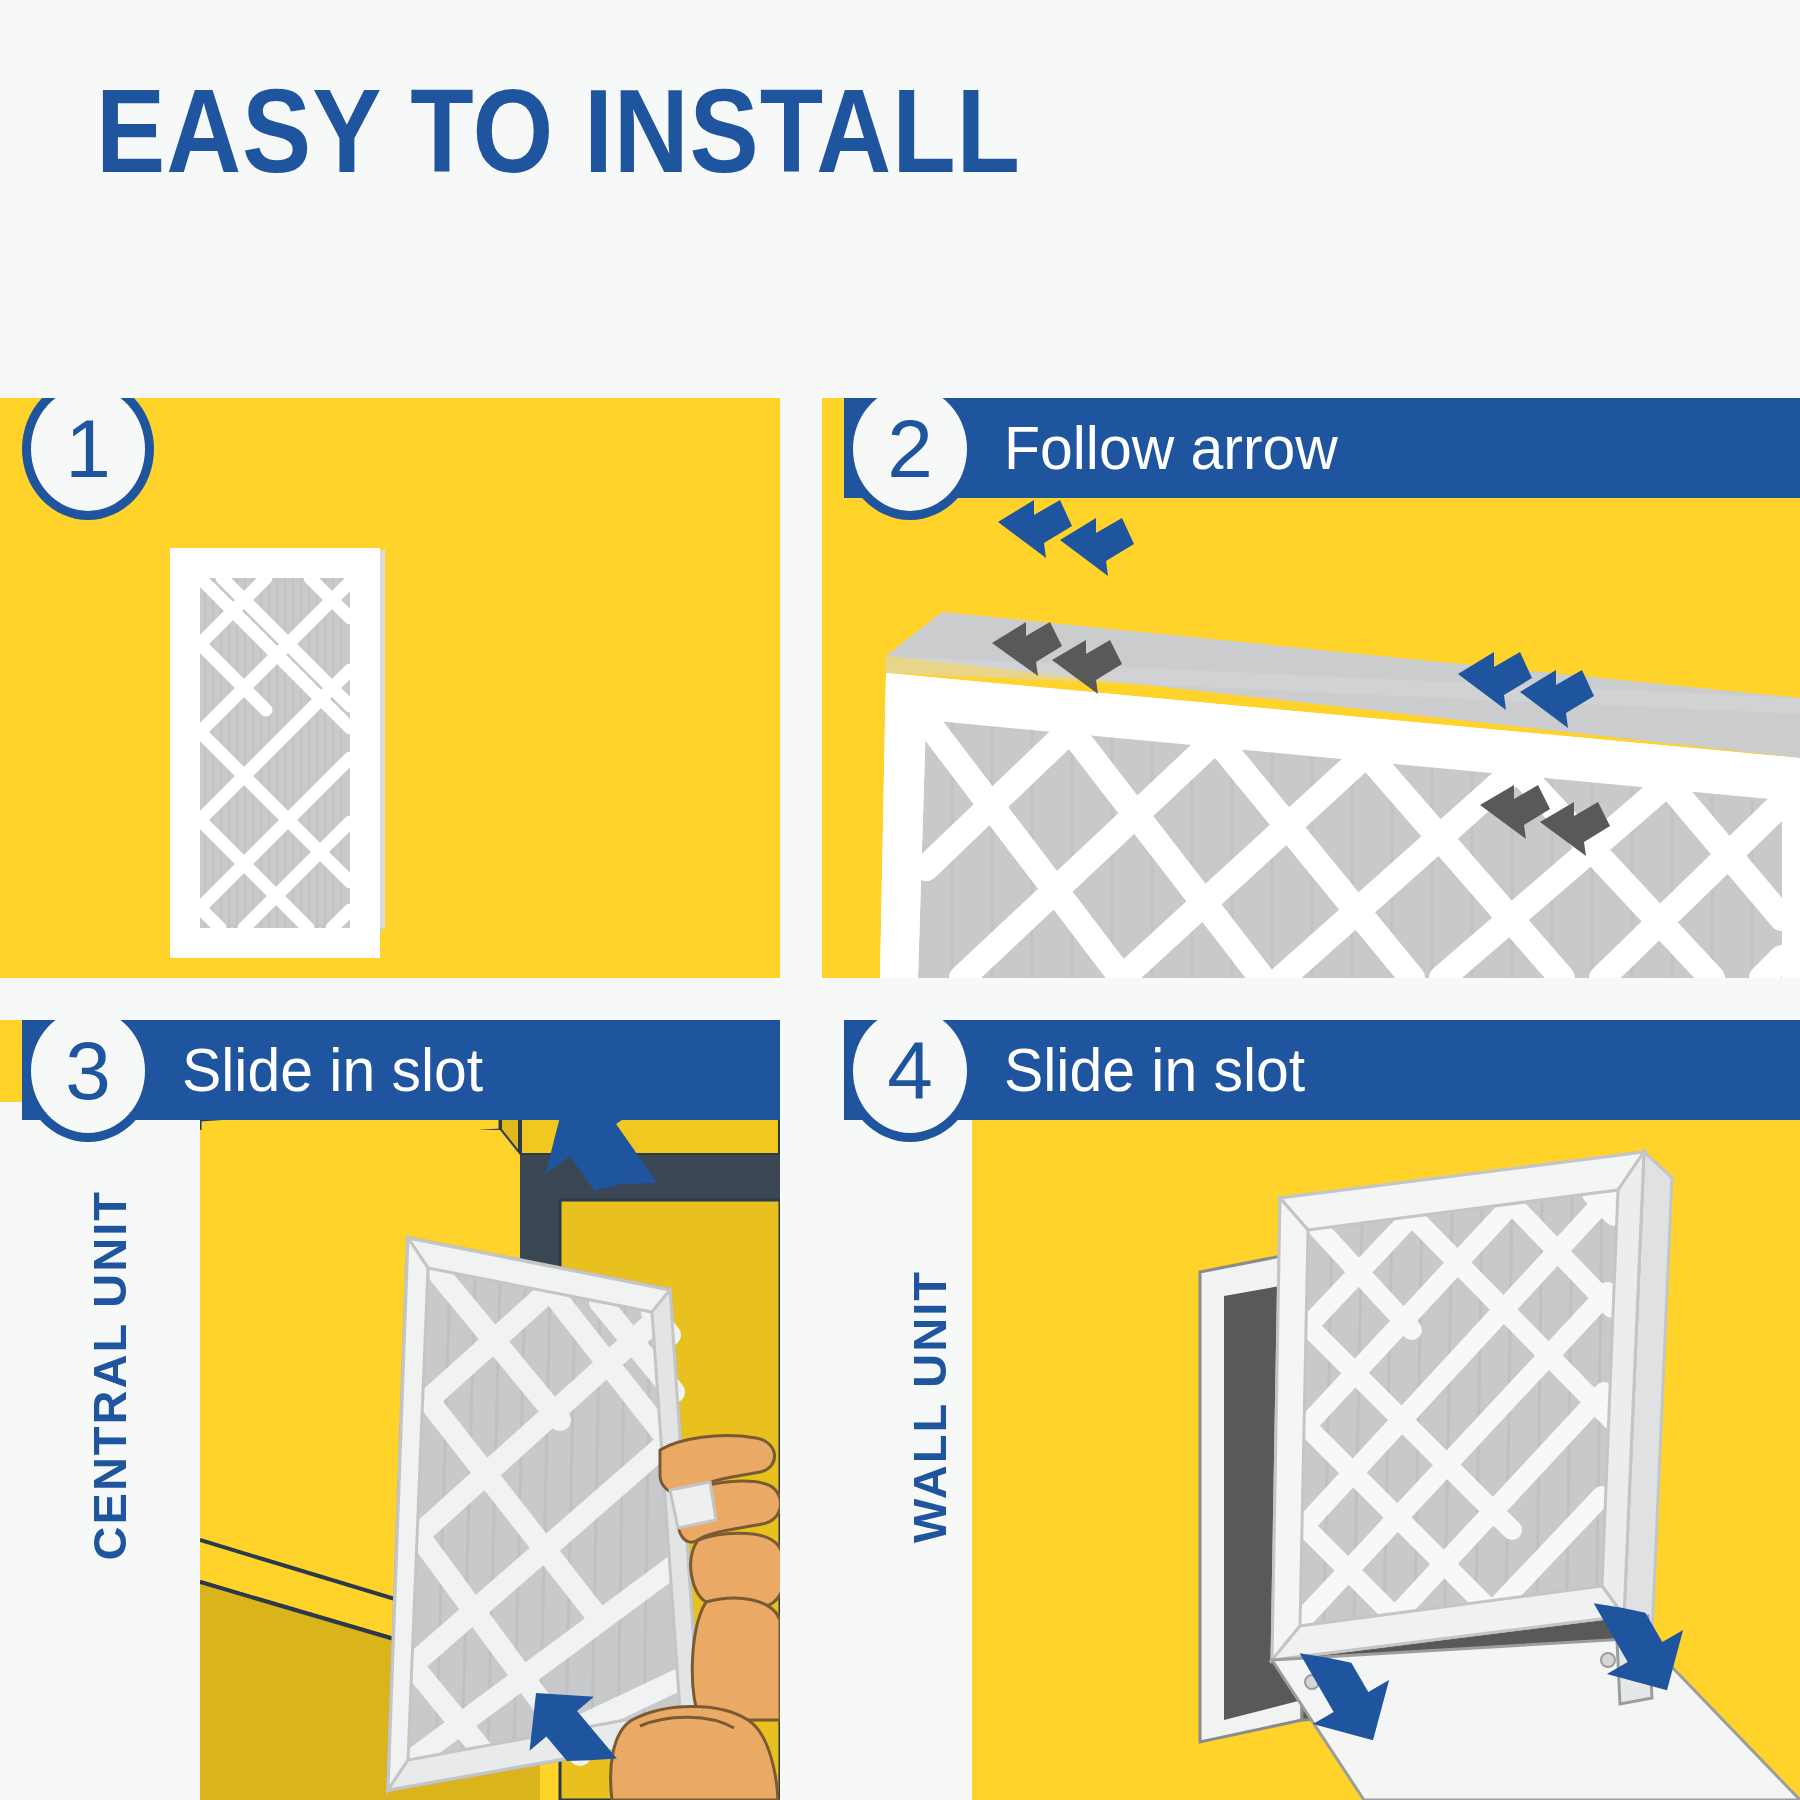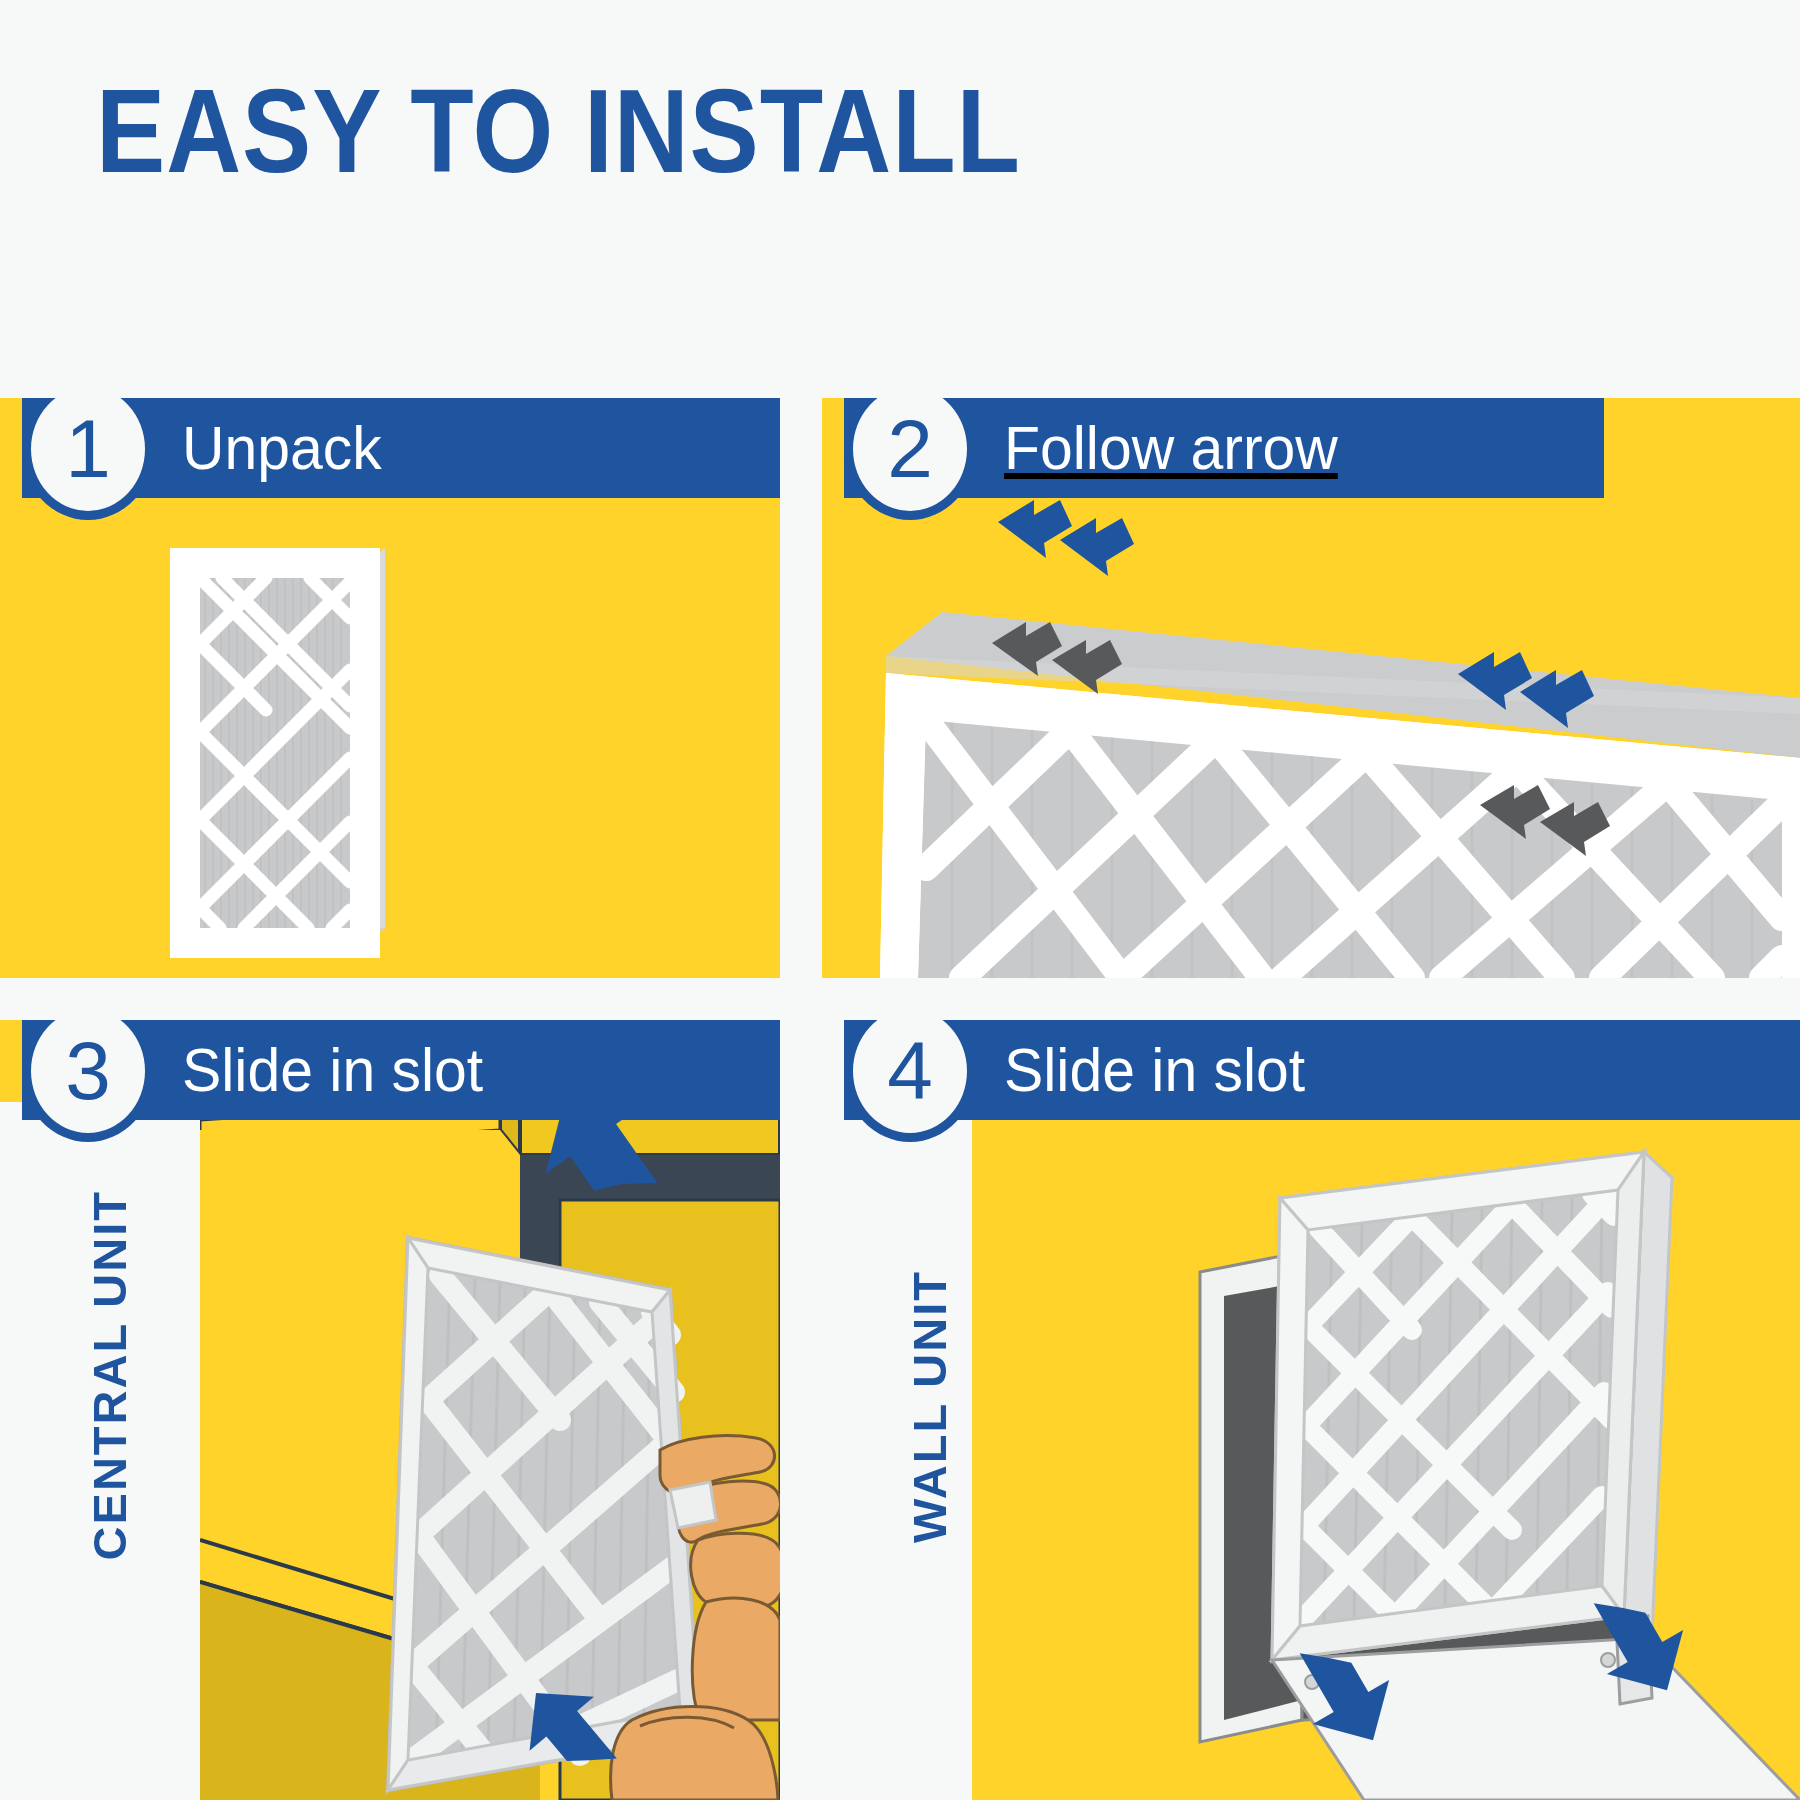--- a/index.html
+++ b/index.html
@@ -39,21 +39,21 @@
 
   
   .hdr{
     position:absolute;
     left:0; top:0; height:100px;
     background:#1f559e;
     display:flex;align-items:center;
     z-index:6;
   }
   #panel1 .hdr{left:22px;width:758px;}
-  #panel2 .hdr{left:22px;width:760px;text-decoration:underline;}
+  #panel2 .hdr{left:22px;width:956px;}
   #panel3 .hdr{left:22px;width:758px;}
   #panel4 .hdr{left:22px;width:956px;}
   .hdr .label{
     color:#ffffff;
     font-size:62px;
     margin-left:160px;
     white-space:nowrap;
     font-family:"Liberation Sans", sans-serif;
     line-height:1;
     transform:scaleX(0.95);
@@ -154,23 +154,20 @@
             <line x1="200" y1="510" x2="220" y2="530"></line>
             <line x1="222" y1="180" x2="350" y2="308"></line>
             <line x1="310" y1="180" x2="350" y2="220"></line>
             <line x1="200" y1="180" x2="350" y2="330"></line>
           </g>
 
           <path d="M185,165 h180 v380 h-180 z" fill="none" stroke="#ffffff" stroke-width="30"></path>
           <path d="M185,165 h180 v380 h-180 z" fill="none" stroke="#ffffff" stroke-width="0"></path>
         </g>
       </svg>
-    </div>
-    <div class="hdr">
-      <span class="label">Unpack</span>
     </div>
     <div class="badge">1</div>
   </div>
 
   <div class="panel" id="panel2">
     <div class="body">
       <svg width="978" height="580" viewBox="0 0 978 580">
 
         <g>
 

